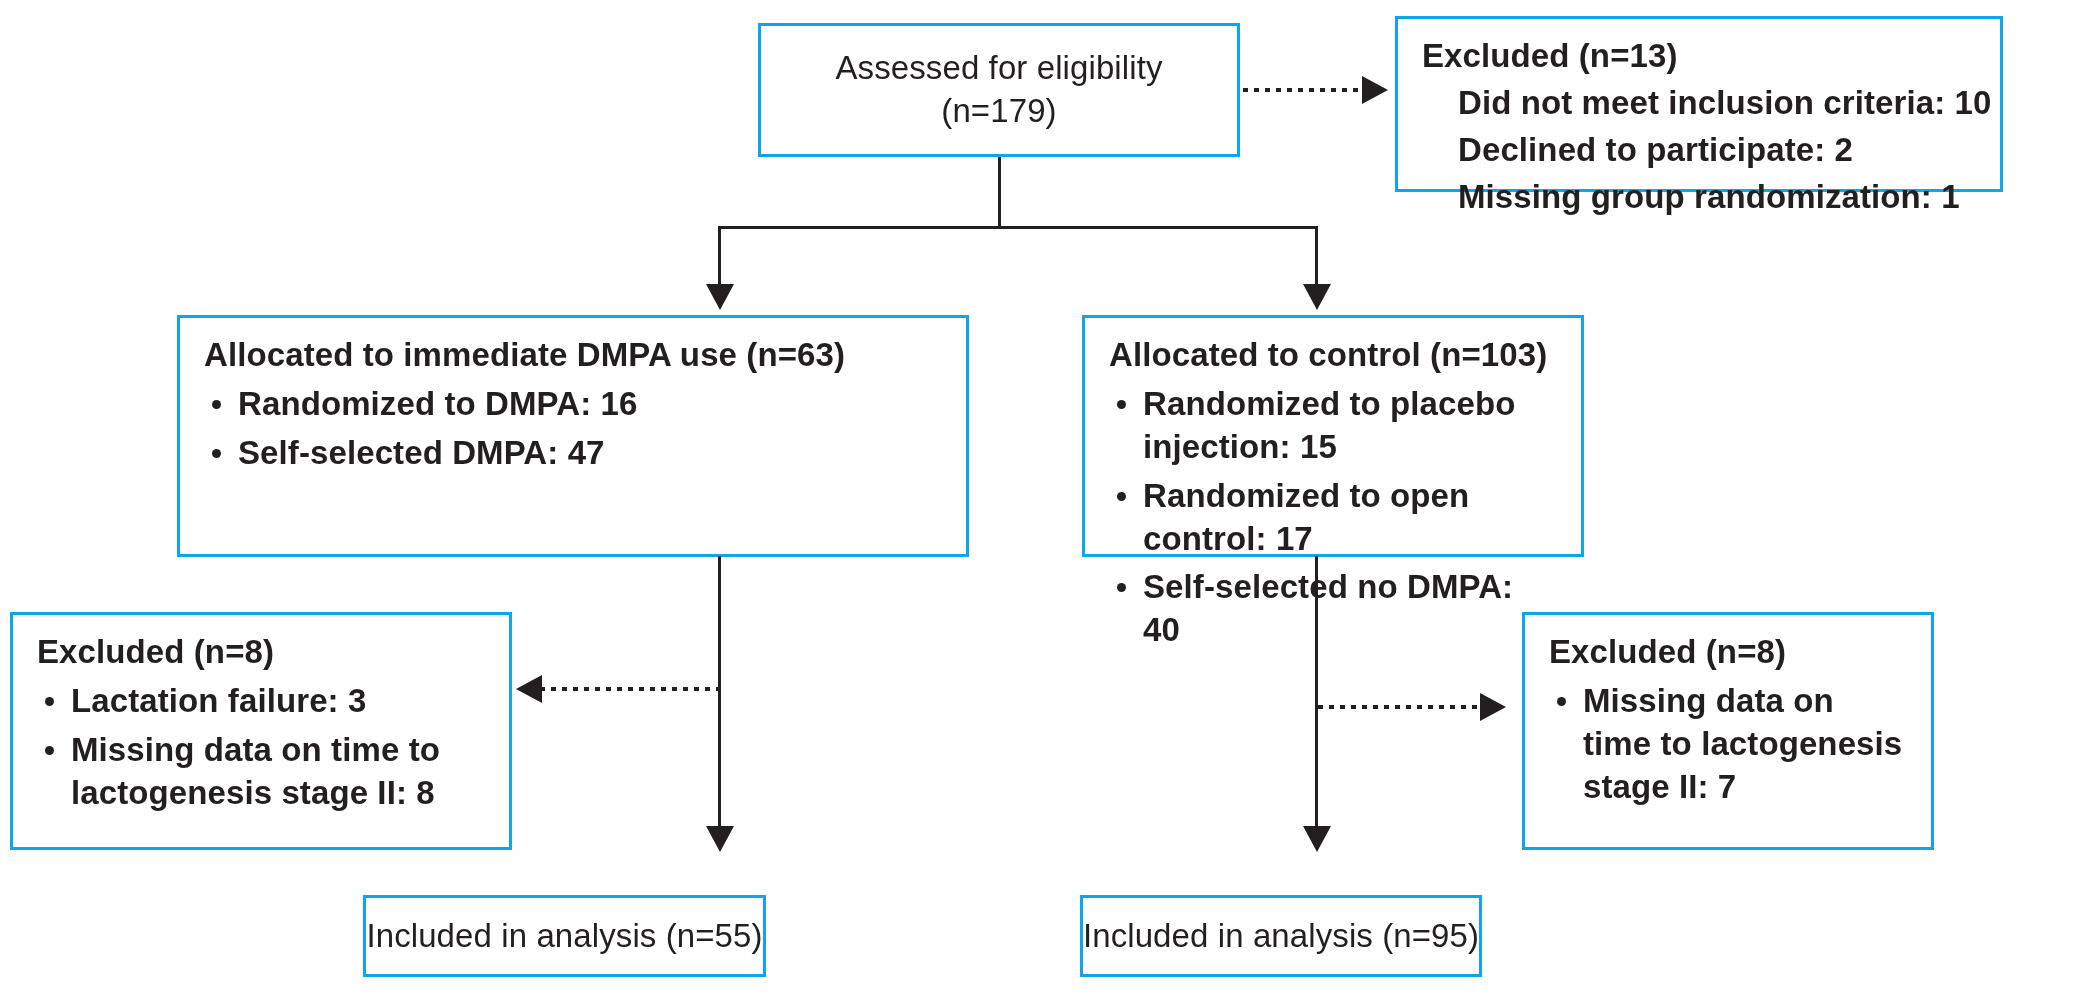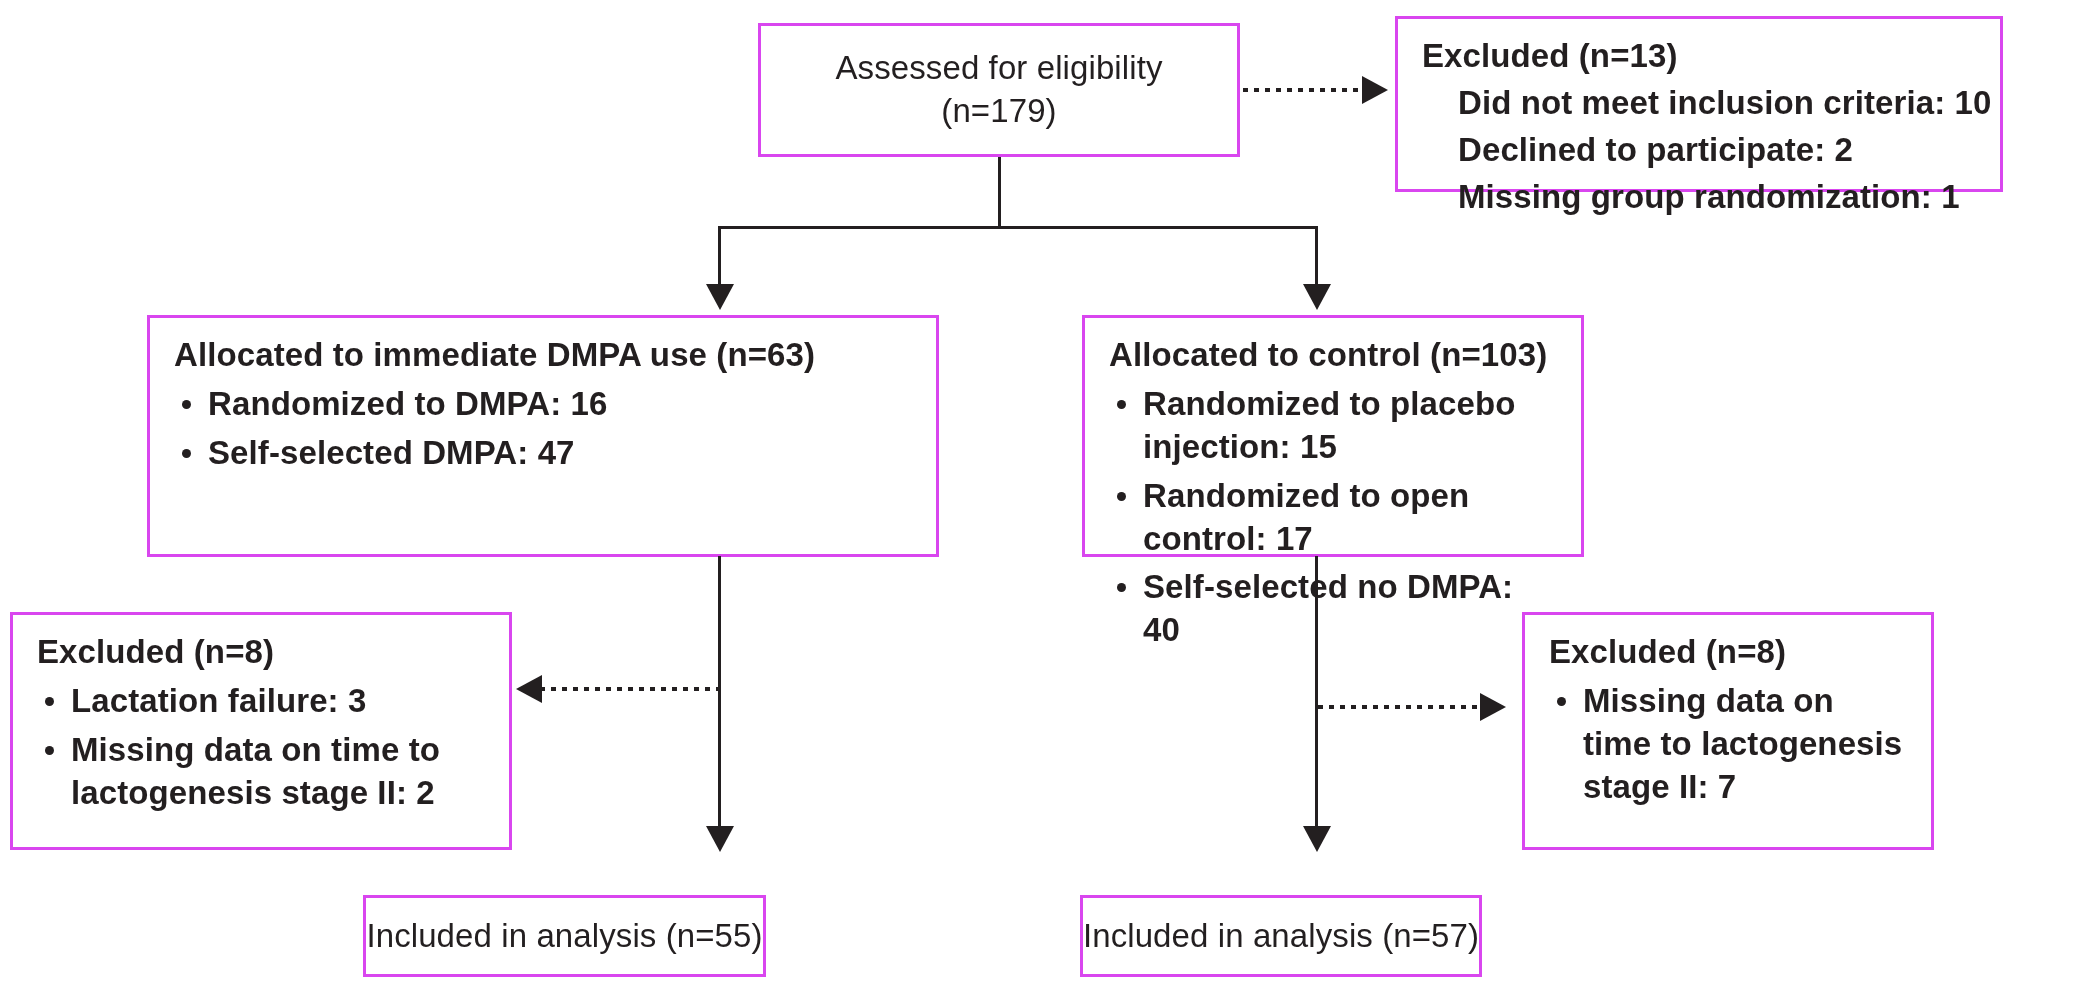--- a/index.html
+++ b/index.html
@@ -15,21 +15,21 @@
   #canvas {
     position: relative;
     width: 2100px;
     height: 998px;
     background: #ffffff;
     overflow: hidden;
   }
   .box {
     position: absolute;
     box-sizing: border-box;
-    border: 3px solid #d946ef;
+    border: 3px solid #0ea5e9;
     background: #ffffff;
     font-size: 33px;
     line-height: 1.30;
     color: #231f20;
     letter-spacing: 0.1px;
   }
   .box.center {
     display: flex;
     flex-direction: column;
     align-items: center;
@@ -140,21 +140,21 @@
 
   <div class="vline" style="left:998px; top:157px; height:72px;"></div>
   <div class="hline" style="left:718px; top:226px; width:600px;"></div>
 
   <div class="vline" style="left:718px; top:226px; height:60px;"></div>
   <div class="arrow-down" style="left:706px; top:284px;"></div>
 
   <div class="vline" style="left:1315px; top:226px; height:60px;"></div>
   <div class="arrow-down" style="left:1303px; top:284px;"></div>
 
-  <div class="box pad" id="box-allocated-intervention" style="left:147px; top:315px; width:792px; height:242px;">
+  <div class="box pad" id="box-allocated-intervention" style="left:177px; top:315px; width:792px; height:242px;">
     <div class="title-line">Allocated to immediate DMPA use (n=63)</div>
     <ul class="bullets">
       <li>Randomized to DMPA: 16</li>
       <li>Self-selected DMPA: 47</li>
     </ul>
   </div>
 
   <div class="box pad" id="box-allocated-control" style="left:1082px; top:315px; width:502px; height:242px;">
     <div class="title-line">Allocated to control (n=103)</div>
     <ul class="bullets">
@@ -167,21 +167,21 @@
   <div class="vline" style="left:718px; top:556px; height:272px;"></div>
   <div class="arrow-down" style="left:706px; top:826px;"></div>
 
   <div class="dotline" style="left:540px; top:687px; width:180px;"></div>
   <div class="arrow-left" style="left:516px; top:675px;"></div>
 
   <div class="box pad" id="box-excluded-left" style="left:10px; top:612px; width:502px; height:238px;">
     <div class="title-line">Excluded (n=8)</div>
     <ul class="bullets">
       <li>Lactation failure: 3</li>
-      <li>Missing data on time to lactogenesis stage II: 2</li>
+      <li>Missing data on time to lactogenesis stage II: 8</li>
     </ul>
   </div>
 
   <div class="vline" style="left:1315px; top:556px; height:272px;"></div>
   <div class="arrow-down" style="left:1303px; top:826px;"></div>
 
   <div class="dotline" style="left:1318px; top:705px; width:164px;"></div>
   <div class="arrow-right" style="left:1480px; top:693px;"></div>
 
   <div class="box pad" id="box-excluded-right" style="left:1522px; top:612px; width:412px; height:238px;">
@@ -189,16 +189,16 @@
     <ul class="bullets">
       <li>Missing data on time to lactogenesis stage II: 7</li>
     </ul>
   </div>
 
   <div class="box center" id="box-analysis-left" style="left:363px; top:895px; width:403px; height:82px;">
     <div class="title-line">Included in analysis (n=55)</div>
   </div>
 
   <div class="box center" id="box-analysis-right" style="left:1080px; top:895px; width:402px; height:82px;">
-    <div class="title-line">Included in analysis (n=57)</div>
+    <div class="title-line">Included in analysis (n=95)</div>
   </div>
 
 </div>
 
 </body></html>

